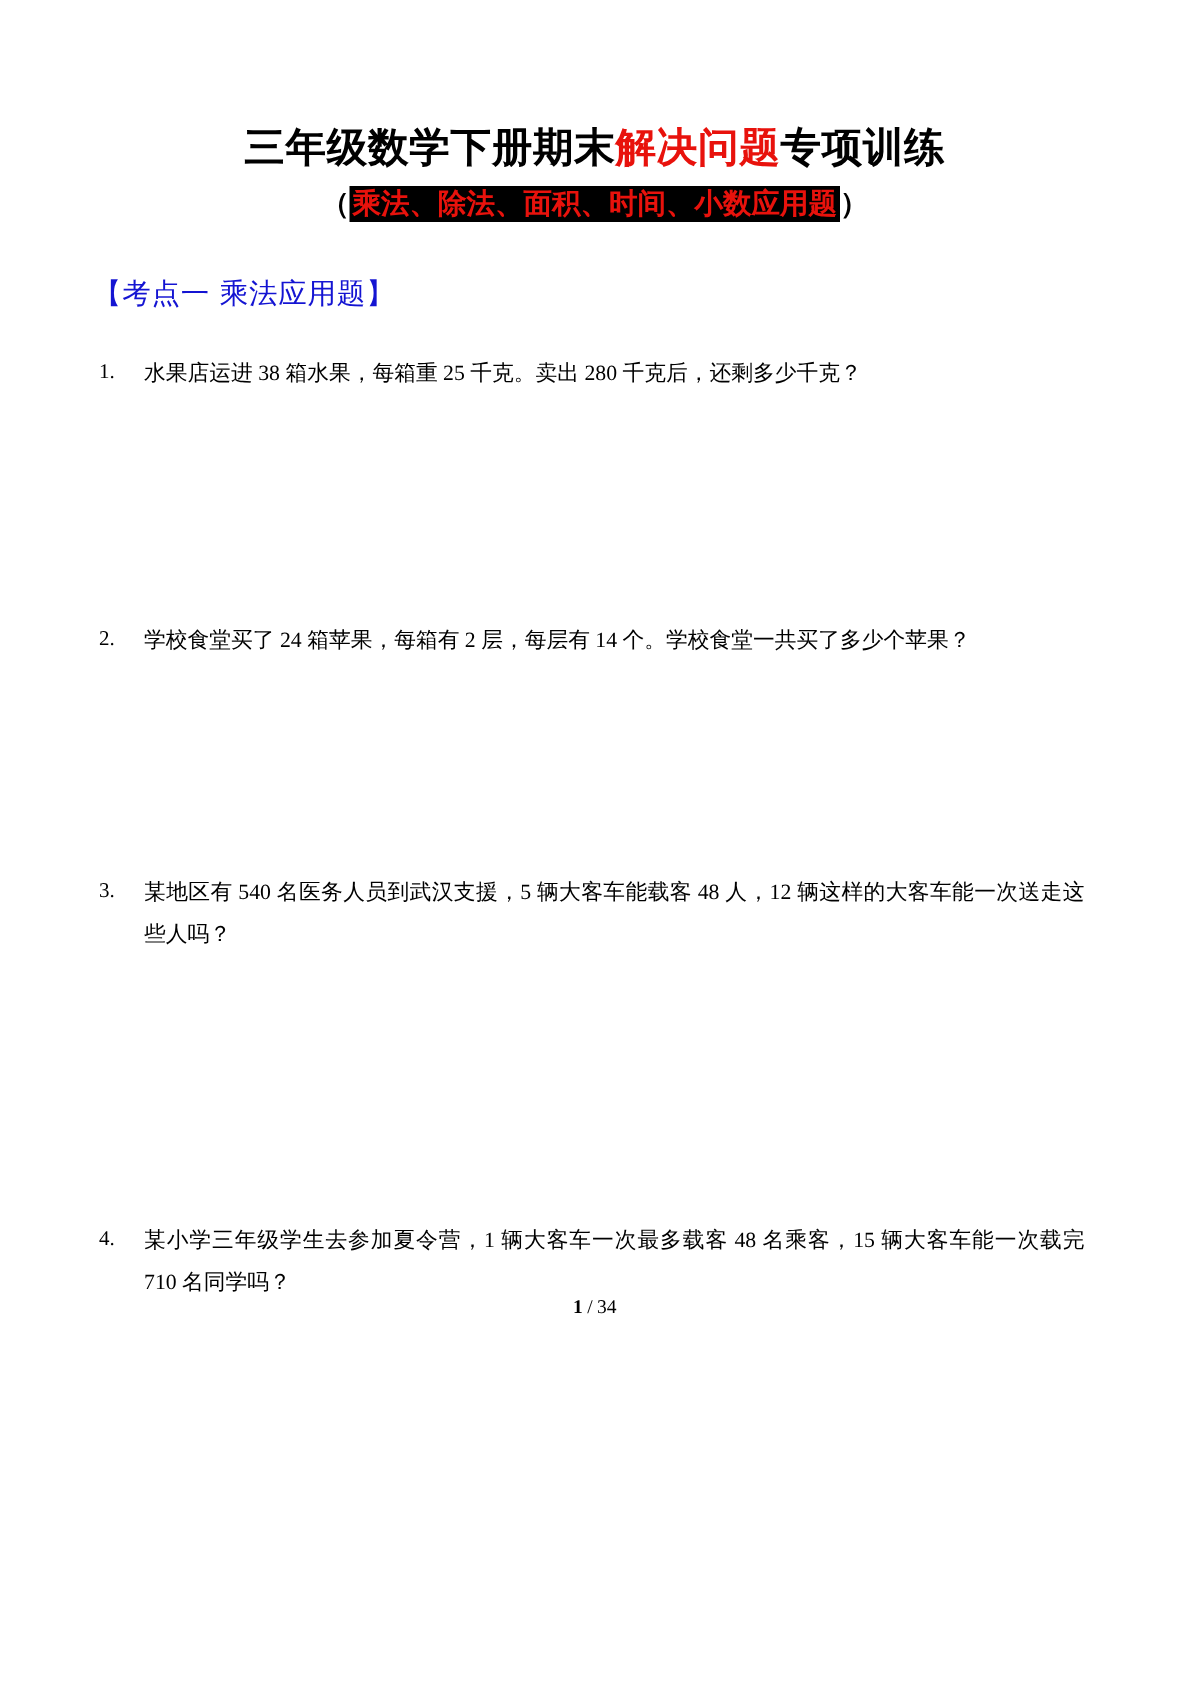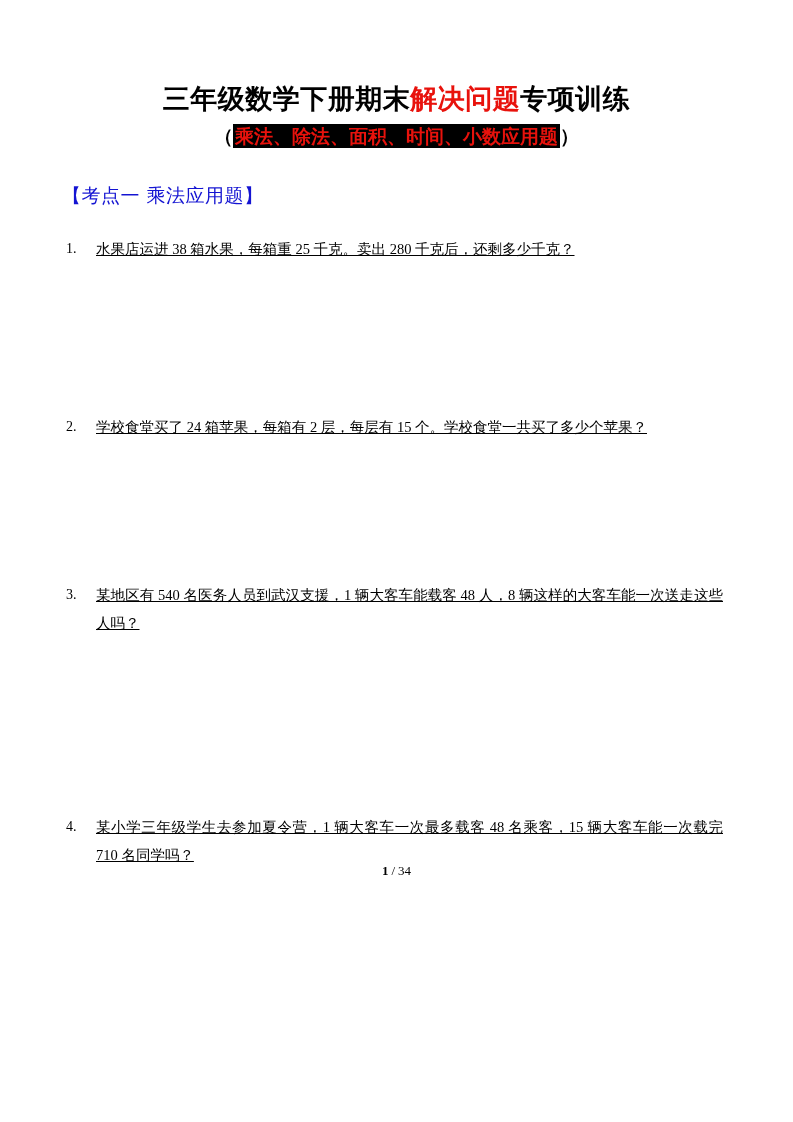--- a/index.html
+++ b/index.html
@@ -86,21 +86,20 @@
     flex: 0 0 34px;
     text-align: left;
     padding-left: 4px;
     box-sizing: border-box;
     font-size: 14px;
   }
   .problem .body {
     flex: 1 1 auto;
     text-align: justify;
     padding-right: 8px;
-    text-decoration: underline;
   }
   .spacer-lg { height: 150px; }
   .spacer-md { height: 140px; }
   .spacer-xl { height: 175px; }
 
   
   .footer {
     position: absolute;
     left: 0;
     right: 0;
@@ -131,27 +130,27 @@
     <div class="problems">
 
       <div class="problem">
         <div class="num">1.</div>
         <div class="body">水果店运进 38 箱水果，每箱重 25 千克。卖出 280 千克后，还剩多少千克？</div>
       </div>
       <div class="spacer-lg"></div>
 
       <div class="problem">
         <div class="num">2.</div>
-        <div class="body">学校食堂买了 24 箱苹果，每箱有 2 层，每层有 15 个。学校食堂一共买了多少个苹果？</div>
+        <div class="body">学校食堂买了 24 箱苹果，每箱有 2 层，每层有 14 个。学校食堂一共买了多少个苹果？</div>
       </div>
       <div class="spacer-md"></div>
 
       <div class="problem">
         <div class="num">3.</div>
-        <div class="body">某地区有 540 名医务人员到武汉支援，1 辆大客车能载客 48 人，8 辆这样的大客车能一次送走这些人吗？</div>
+        <div class="body">某地区有 540 名医务人员到武汉支援，5 辆大客车能载客 48 人，12 辆这样的大客车能一次送走这些人吗？</div>
       </div>
       <div class="spacer-xl"></div>
 
       <div class="problem">
         <div class="num">4.</div>
         <div class="body">某小学三年级学生去参加夏令营，1 辆大客车一次最多载客 48 名乘客，15 辆大客车能一次载完 710 名同学吗？</div>
       </div>
 
     </div>
   </div>

